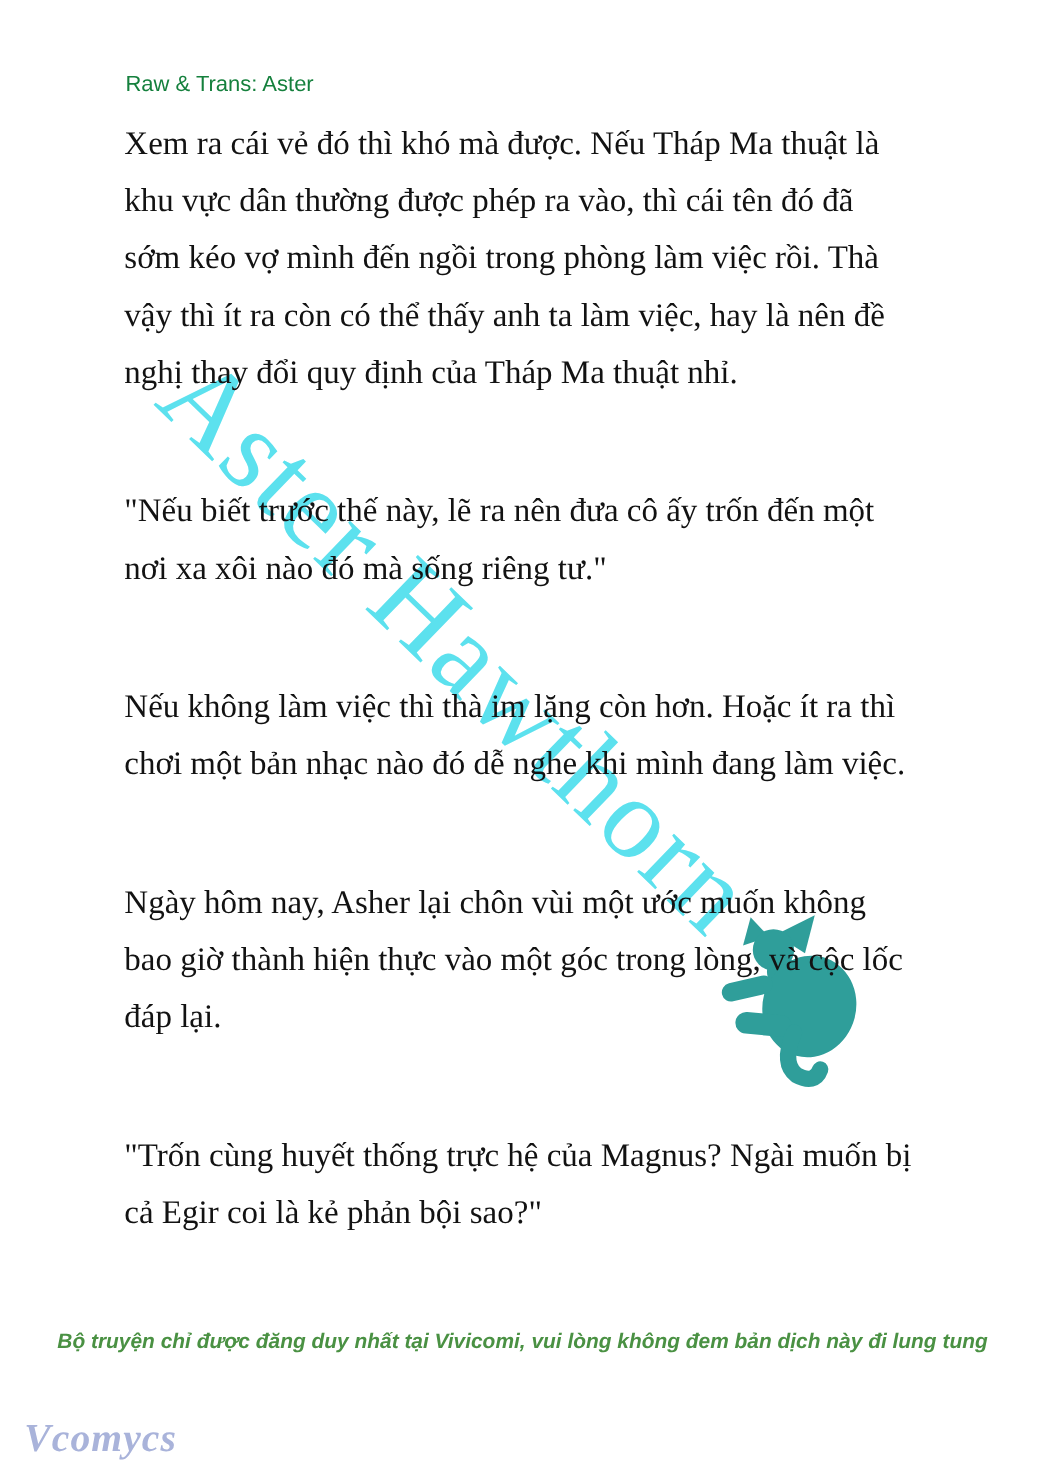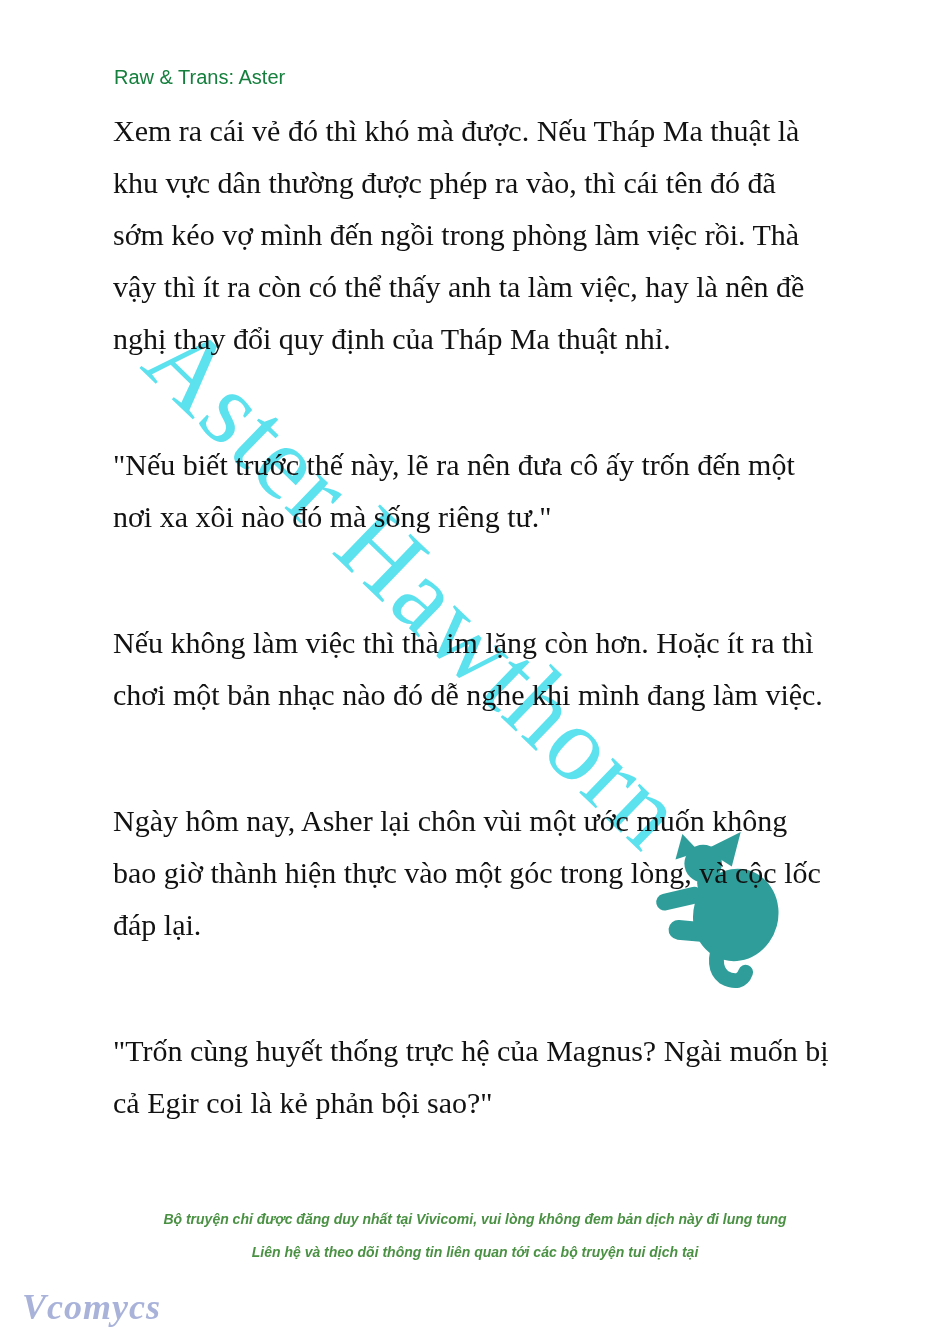--- a/index.html
+++ b/index.html
@@ -57,21 +57,21 @@
   .body-text p { margin: 0 0 74px 0; }
   .footer {
     position: absolute;
     left: 0;
     top: 1203px;
     width: 950px;
     text-align: center;
     font-family: "Liberation Sans", sans-serif;
     font-weight: bold;
     font-style: italic;
-    font-size: 14px;
+    font-size: 19px;
     line-height: 33px;
     color: #4a9143;
     z-index: 3;
   }
   .logo {
     position: absolute;
     left: 22px;
     top: 1286px;
     font-family: "Liberation Serif", serif;
     font-size: 36px;
@@ -109,18 +109,17 @@
   <div class="body-text">
     <p>Xem ra cái vẻ đó thì khó mà được. Nếu Tháp Ma thuật là khu vực dân thường được phép ra vào, thì cái tên đó đã sớm kéo vợ mình đến ngồi trong phòng làm việc rồi. Thà vậy thì ít ra còn có thể thấy anh ta làm việc, hay là nên đề nghị thay đổi quy định của Tháp Ma thuật nhỉ.</p>
     <p>"Nếu biết trước thế này, lẽ ra nên đưa cô ấy trốn đến một nơi xa xôi nào đó mà sống riêng tư."</p>
     <p>Nếu không làm việc thì thà im lặng còn hơn. Hoặc ít ra thì chơi một bản nhạc nào đó dễ nghe khi mình đang làm việc.</p>
     <p>Ngày hôm nay, Asher lại chôn vùi một ước muốn không bao giờ thành hiện thực vào một góc trong lòng, và cộc lốc đáp lại.</p>
     <p>"Trốn cùng huyết thống trực hệ của Magnus? Ngài muốn bị cả Egir coi là kẻ phản bội sao?"</p>
   </div>
 
   <div class="footer">
     <div>Bộ truyện chỉ được đăng duy nhất tại Vivicomi, vui lòng không đem bản dịch này đi lung tung</div>
-    <div>Liên hệ và theo dõi thông tin liên quan tới các bộ truyện tui dịch tại</div>
   </div>
 
   <div class="logo">Vcomycs</div>
 
 </div>
 
 </body></html>

